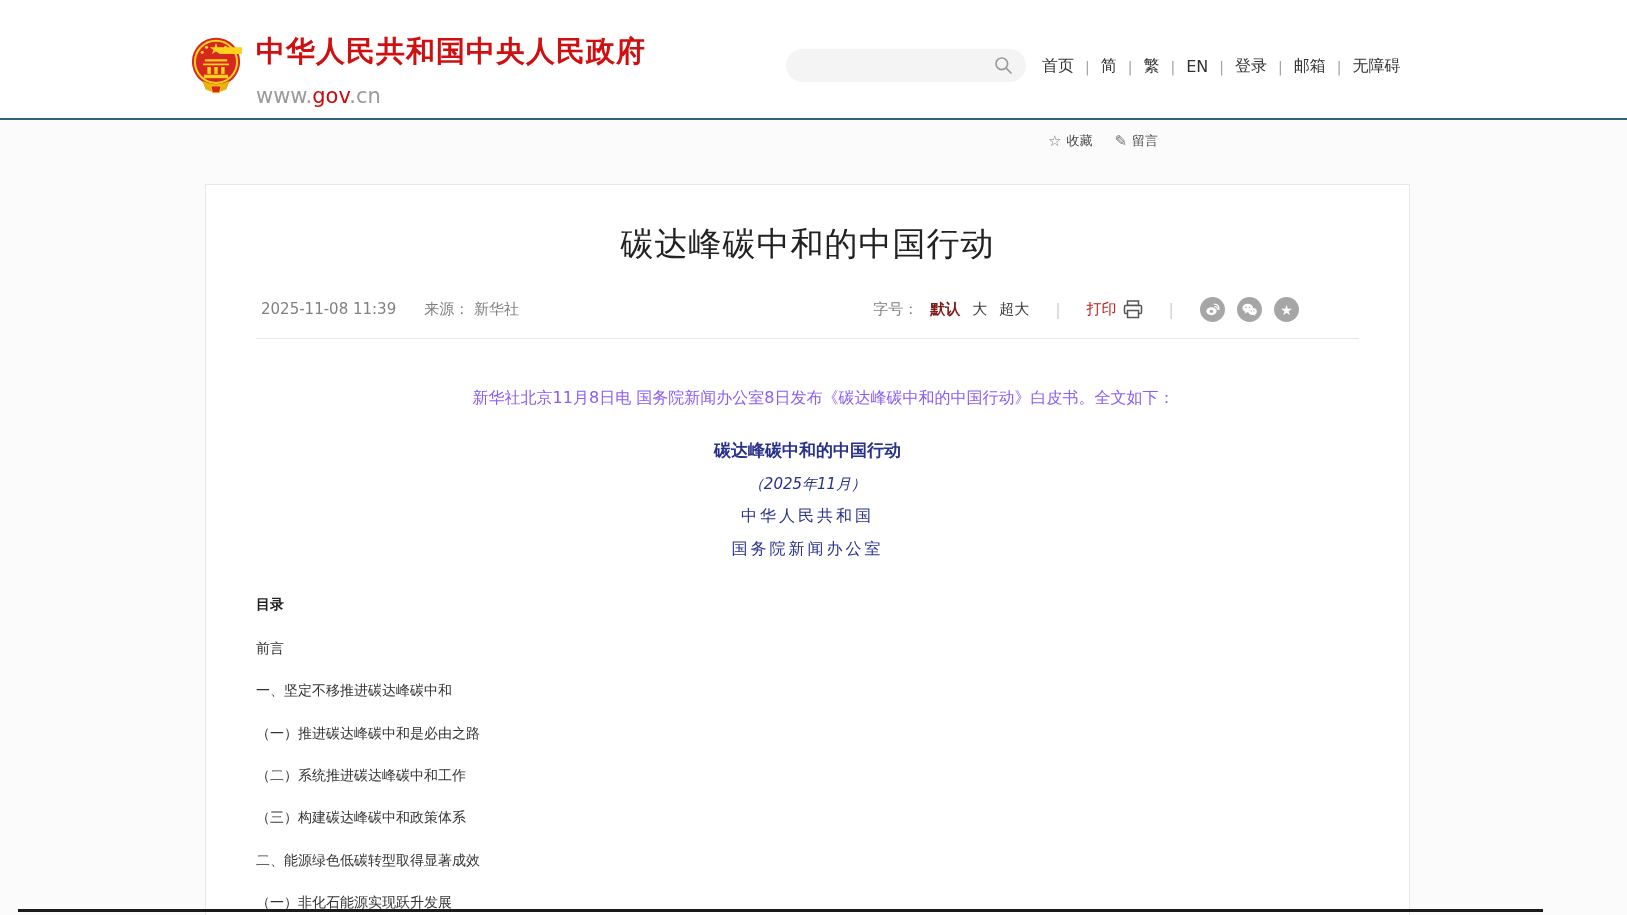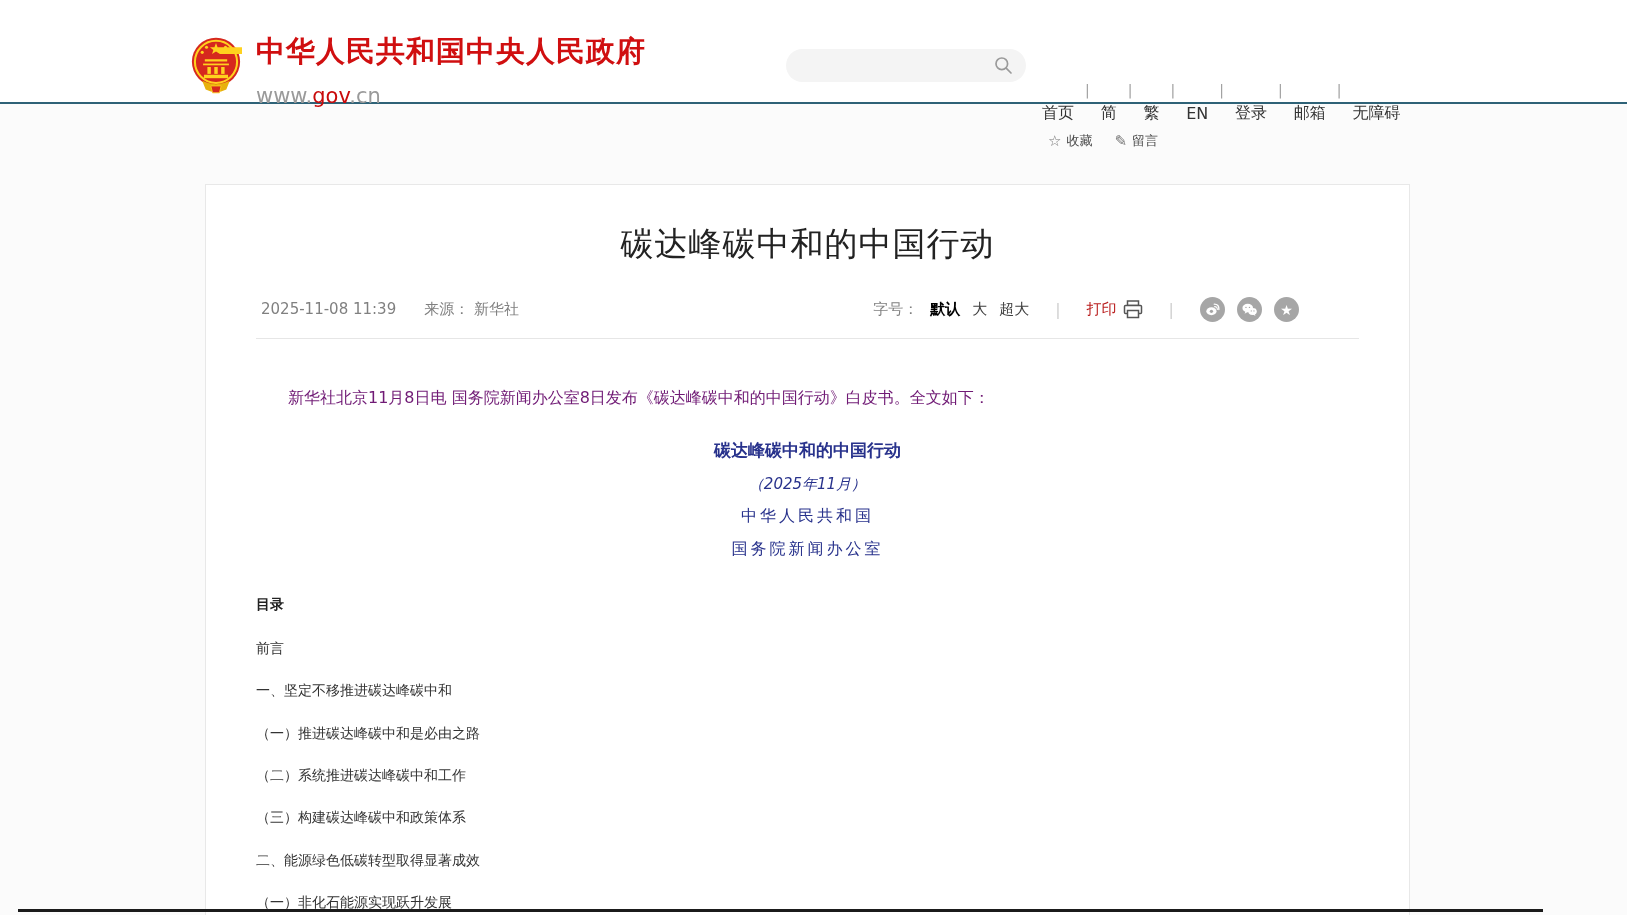--- a/index.html
+++ b/index.html
@@ -4,21 +4,21 @@
 <style>
   html,body{margin:0;padding:0;}
   body{
     width:1627px;height:915px;position:relative;overflow:hidden;
     background:#fbfbfb;
     font-family:"DejaVu Sans","Liberation Sans",sans-serif;
     color:#333;
   }
   
   .site-header{
-    position:absolute;left:0;top:0;width:100%;height:104px;
+    position:absolute;left:0;top:0;width:100%;height:120px;
     background:#ffffff;border-bottom:2px solid #2e6277;box-sizing:border-box;
   }
   .logo-wrap{position:absolute;left:190px;top:36px;display:flex;align-items:flex-start;}
   .emblem{width:52px;height:62px;display:block;}
   .site-text{margin-left:14px;}
   .site-title{
     font-size:29px;font-weight:bold;color:#d00f10;letter-spacing:1px;line-height:1.1;
     white-space:nowrap;cursor:pointer;
   }
   .site-url{font-size:21px;color:#9a9a9a;margin-top:16px;cursor:pointer;}
@@ -29,21 +29,21 @@
   }
   .search-box input{
     flex:1;border:none;outline:none;background:transparent;height:100%;
     padding:0 8px 0 16px;font-size:14px;color:#333;
   }
   .search-mag{width:20px;height:20px;margin-right:12px;display:flex;align-items:center;cursor:pointer;}
   .top-nav{
     position:absolute;left:1042px;top:56px;display:flex;align-items:center;
     font-size:16px;color:#333;white-space:nowrap;
   }
-  .top-nav a{color:#333;text-decoration:none;cursor:pointer;margin-top:47px;}
+  .top-nav a{color:#333;text-decoration:none;cursor:pointer;}
   .top-nav .sep{color:#a0a0a0;margin:0 11px;font-size:14px;}
   
   .actions{
     position:absolute;left:1048px;top:132px;display:flex;gap:22px;
     font-size:13px;color:#4a4a4a;align-items:center;
   }
   .action{display:flex;align-items:center;gap:5px;cursor:pointer;}
   .action .glyph{font-size:15px;color:#777;line-height:1;}
   
   .card{
@@ -56,31 +56,31 @@
     color:#222;letter-spacing:1px;line-height:1.4;
   }
   .meta{
     margin-top:30px;display:flex;justify-content:space-between;align-items:center;
     font-size:15px;color:#808080;
   }
   .meta-left{display:flex;gap:28px;padding-left:5px;}
   .meta-left .source-link{color:#808080;cursor:pointer;}
   .meta-right{display:flex;align-items:center;gap:12px;padding-right:60px;margin-left:48px;}
   .fs-opt{color:#404040;cursor:pointer;text-decoration:none;}
-  .fs-opt.selected{color:#000000;font-weight:bold;}
+  .fs-opt.selected{color:#7f1d1d;font-weight:bold;}
   .vsep{color:#cfcfcf;margin:0 14px;font-size:16px;}
   .print-btn{display:flex;align-items:flex-start;gap:6px;color:#b91c1c;cursor:pointer;}
   .circle-icon{
     width:25px;height:25px;border-radius:50%;background:#a6a6a6;
     display:flex;align-items:center;justify-content:center;cursor:pointer;
     color:#fff;font-size:14px;line-height:1;
   }
   .rule{border:none;border-top:1px solid #e6e6e6;margin:16px 0 0;}
   .lead{
-    margin:46px 0 0;font-size:16px;color:#701a75;text-indent:2em;line-height:1.6;
+    margin:46px 0 0;font-size:16px;color:#8b5cf6;text-indent:2em;line-height:1.6;text-align:center;
   }
   .doc-head{text-align:center;color:#28328c;}
   .doc-title{margin-top:28px;font-size:17px;font-weight:bold;}
   .doc-date{margin-top:13px;font-size:15px;font-style:italic;}
   .doc-issuer{
     margin-top:12px;font-size:16px;letter-spacing:3px;
     font-family:"DejaVu Serif","Liberation Serif",serif;
   }
   .toc-heading{margin-top:36px;font-size:14px;font-weight:bold;color:#222;}
   .toc-item{margin-top:27px;font-size:14px;color:#333;line-height:1.1;}

